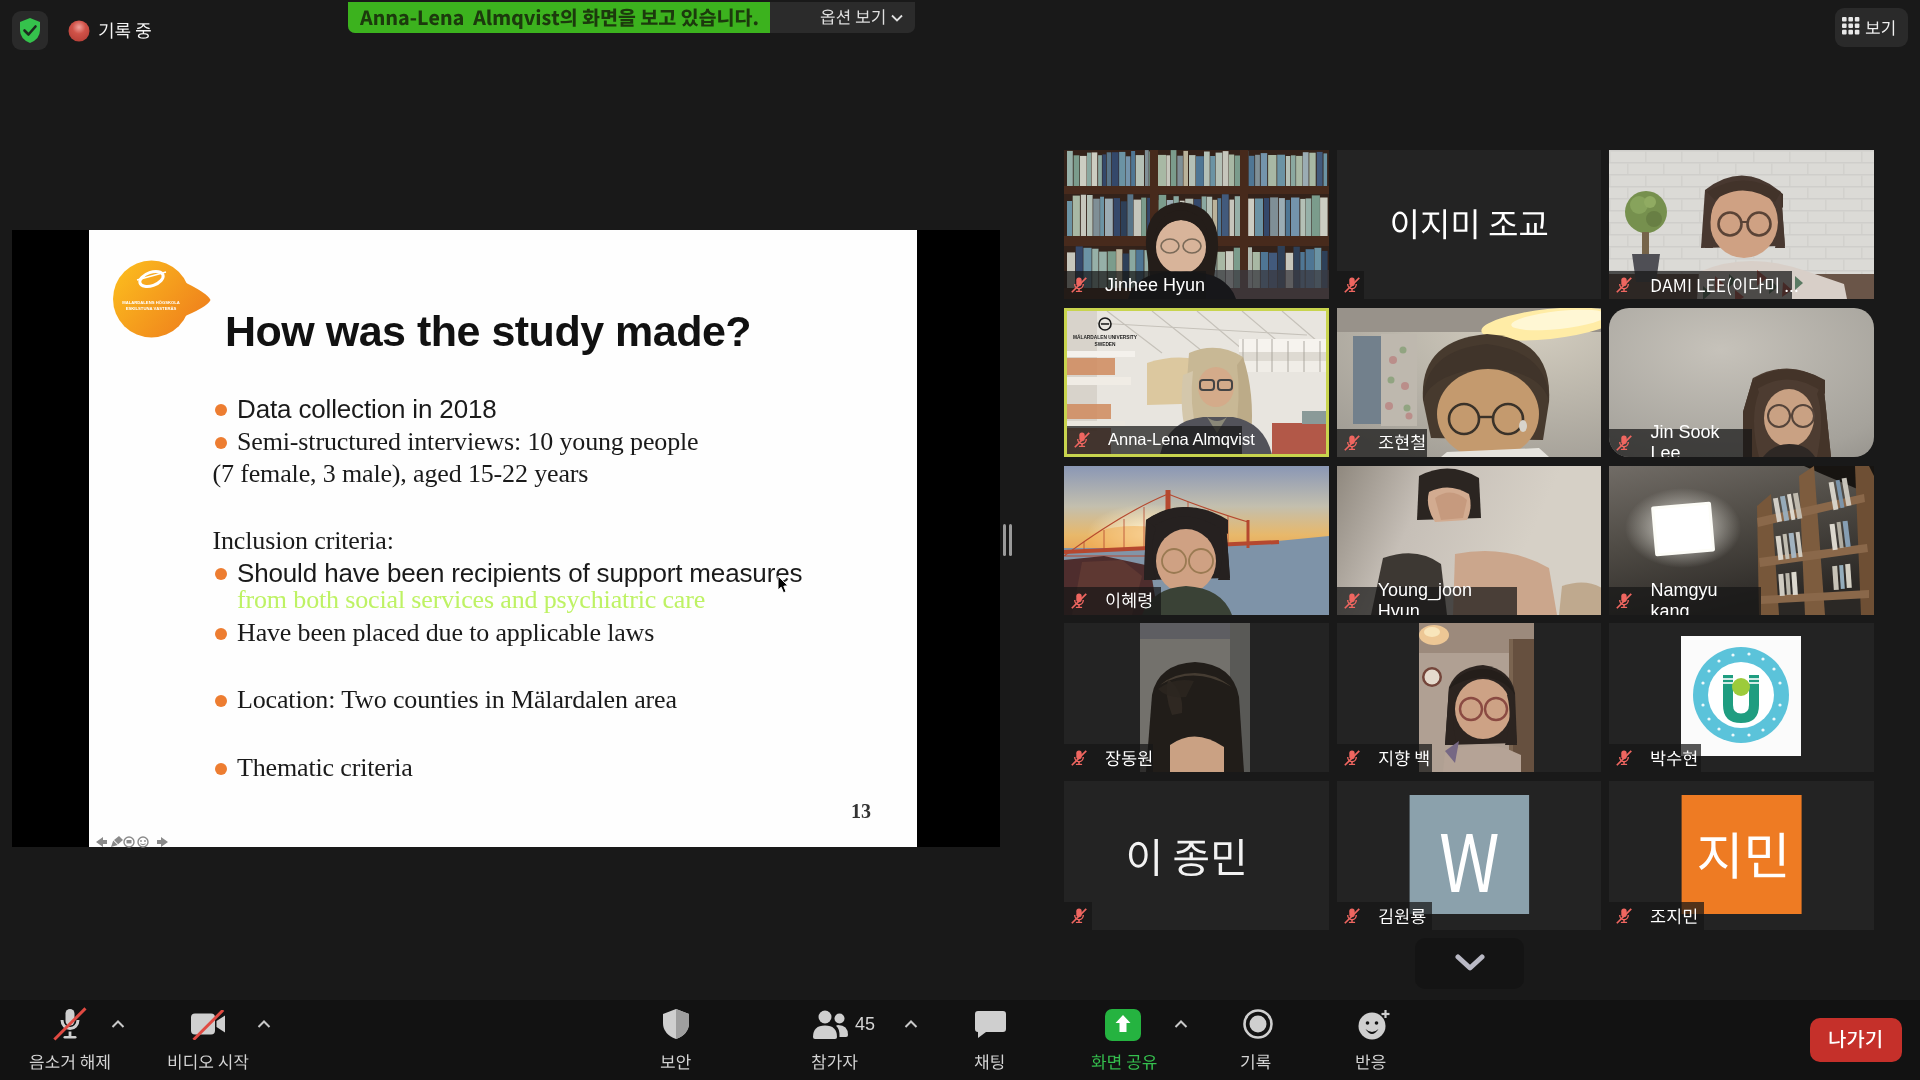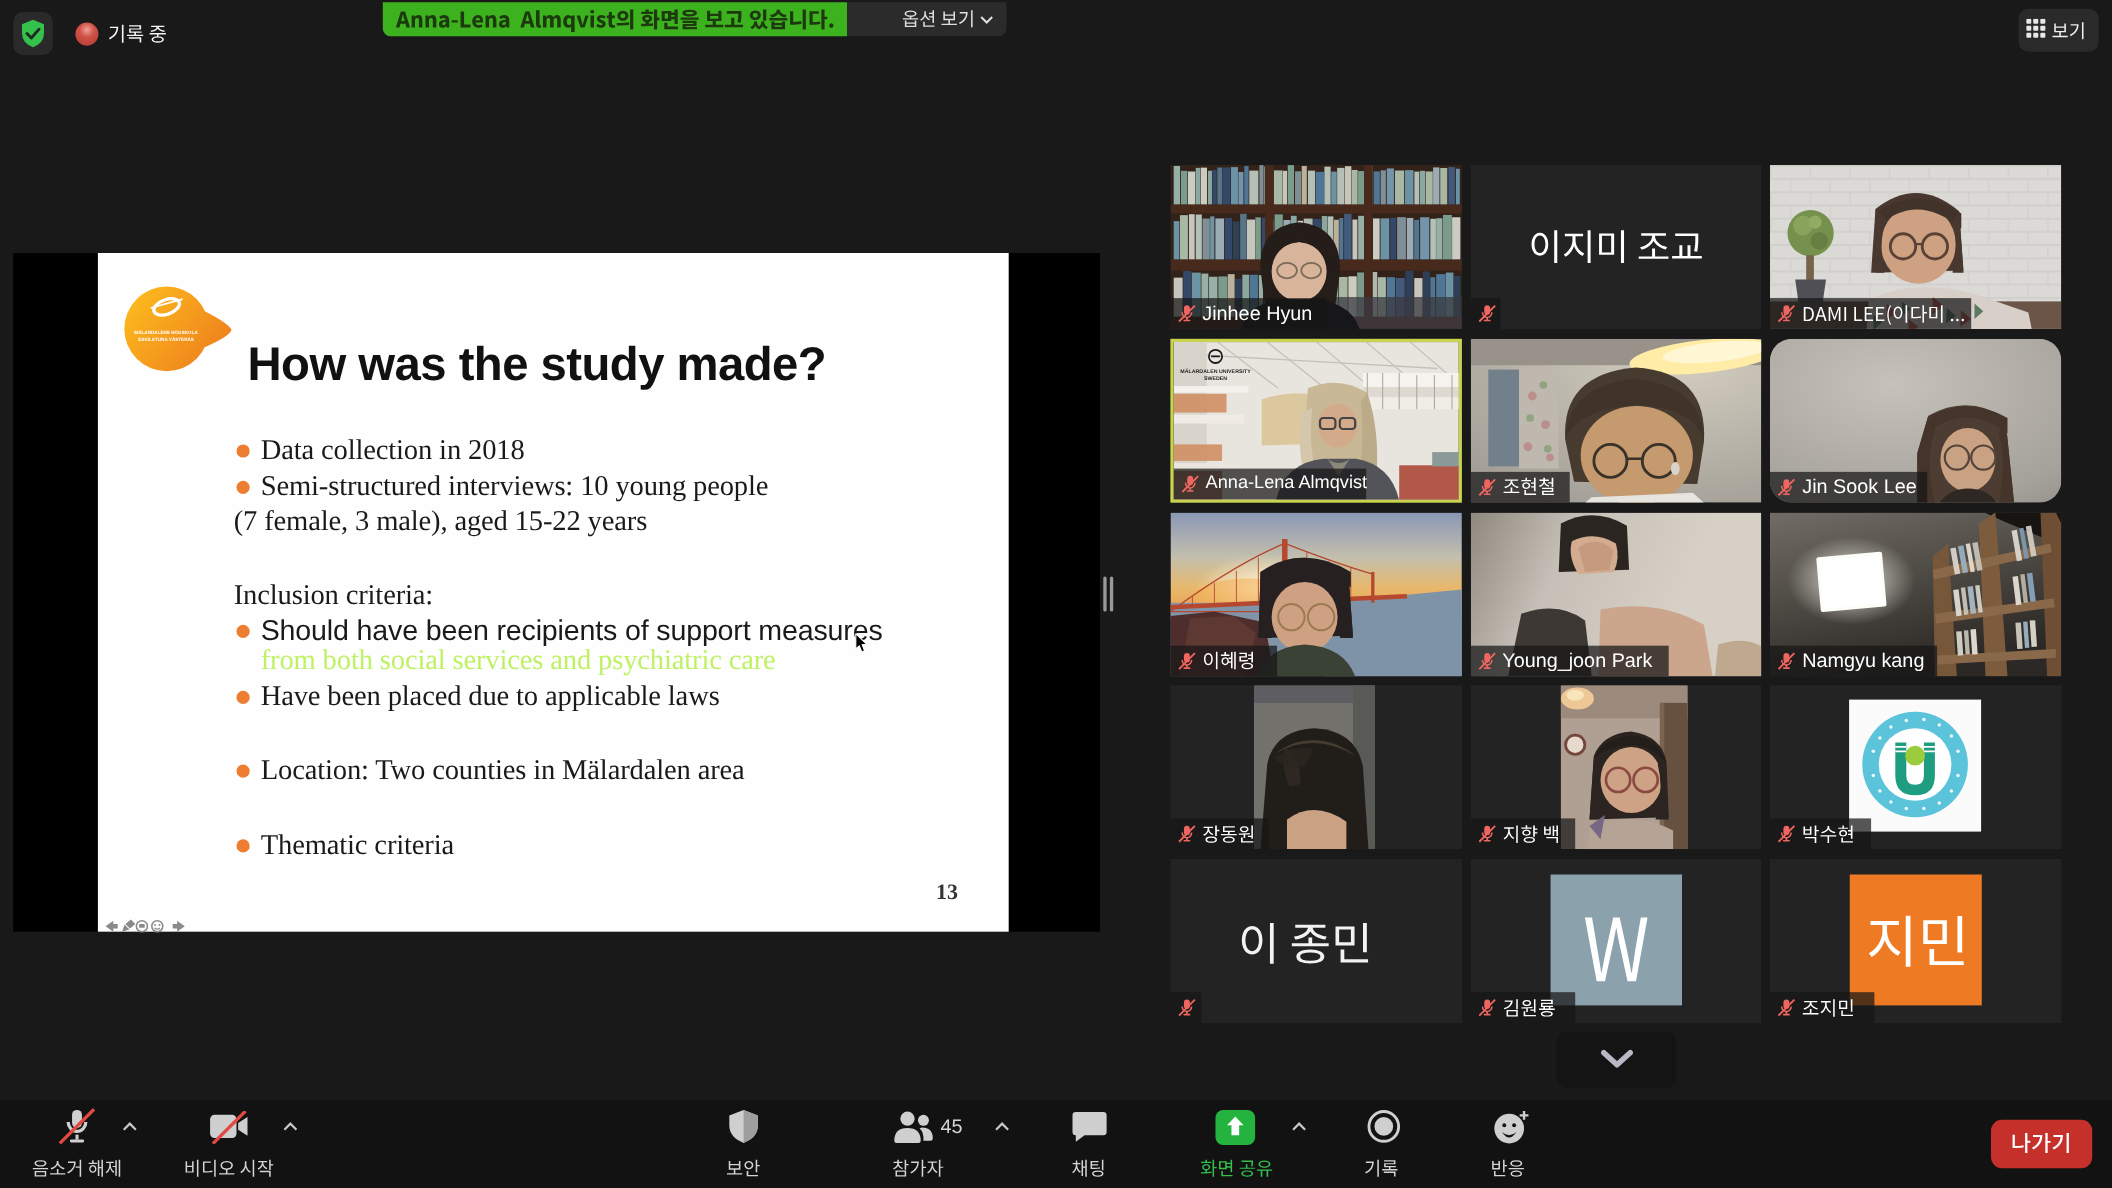--- a/index.html
+++ b/index.html
@@ -1,19 +1,19 @@
 <!DOCTYPE html>
 <html><head><meta charset="utf-8"><style>
 *{margin:0;padding:0;box-sizing:border-box}
 html,body{width:1920px;height:1080px;background:#191919;overflow:hidden}
 body{font-family:"Liberation Sans",sans-serif;position:relative}
 .abs{position:absolute}
 .tile{position:absolute;background:#232323;overflow:hidden}
 .tile svg.bg{position:absolute;left:0;top:0}
-.nl{position:absolute;left:0;bottom:0;background:rgba(22,22,22,.72);display:flex;align-items:center;padding-left:7px;gap:6px;color:#fff;font-size:18px}
+.nl{position:absolute;left:0;bottom:0;background:rgba(22,22,22,.72);display:flex;align-items:center;padding-left:7px;gap:18px;color:#fff;font-size:18px}
 </style></head><body>
 <div class="abs" style="left:12px;top:230px;width:988px;height:617px;background:#000"></div>
 <div class="abs" style="left:89px;top:230px;width:828px;height:617px;background:#fefefe"></div>
 <svg class="abs" style="left:108px;top:253px" width="110" height="95">
 <defs>
       <linearGradient id="lg" gradientUnits="userSpaceOnUse" x1="8" y1="10" x2="95" y2="82">
 <stop offset="0" stop-color="#fcbe1e"></stop>
         <stop offset="1" stop-color="#ee7b1c"></stop>
       </linearGradient>
     </defs>
@@ -26,21 +26,21 @@
 <text x="43" y="51" font-size="4.2" font-weight="bold" fill="#fff" text-anchor="middle" font-family="Liberation Sans">MÄLARDALENS HÖGSKOLA</text>
 <text x="43" y="57" font-size="4.2" font-weight="bold" fill="#fff" text-anchor="middle" font-family="Liberation Sans">ESKILSTUNA VÄSTERÅS</text>
 </svg>
 <div class="abs" style="left:225px;top:307px;font-size:43px;line-height:1.16;font-weight:bold;color:#111;letter-spacing:-.5px;white-space:nowrap">How was the study made?</div>
 <div class="abs" style="left:215px;top:403.6px;width:12px;height:12px;border-radius:50%;background:#ed7d31"></div>
 <div class="abs" style="left:215px;top:437.0px;width:12px;height:12px;border-radius:50%;background:#ed7d31"></div>
 <div class="abs" style="left:215px;top:568.0px;width:12px;height:12px;border-radius:50%;background:#ed7d31"></div>
 <div class="abs" style="left:215px;top:628.4px;width:12px;height:12px;border-radius:50%;background:#ed7d31"></div>
 <div class="abs" style="left:215px;top:695.4px;width:12px;height:12px;border-radius:50%;background:#ed7d31"></div>
 <div class="abs" style="left:215px;top:762.5px;width:12px;height:12px;border-radius:50%;background:#ed7d31"></div>
-<div class="abs" style="font-family:Liberation Serif, serif;font-size:26px;line-height:1;letter-spacing:-0.15px;color:#1a1a1a;white-space:nowrap;left:237px;top:395.6px;">Data collection in 2018</div>
+<div class="abs" style="font-family:Liberation Sans, sans-serif;font-size:26px;line-height:1;letter-spacing:-0.15px;color:#1a1a1a;white-space:nowrap;left:237px;top:395.6px;">Data collection in 2018</div>
 <div class="abs" style="font-family:'Liberation Serif',serif;font-size:26px;line-height:1;letter-spacing:-0.15px;color:#1a1a1a;white-space:nowrap;left:237px;top:429.0px;">Semi-structured interviews: 10 young people</div>
 <div class="abs" style="font-family:'Liberation Serif',serif;font-size:26px;line-height:1;letter-spacing:-0.15px;color:#1a1a1a;white-space:nowrap;left:212.5px;top:460.6px;">(7 female, 3 male), aged 15-22 years</div>
 <div class="abs" style="font-family:'Liberation Serif',serif;font-size:26px;line-height:1;letter-spacing:-0.15px;color:#1a1a1a;white-space:nowrap;left:212.5px;top:527.6px;">Inclusion criteria:</div>
 <div class="abs" style="font-family:Liberation Sans, sans-serif;font-size:26px;line-height:1;letter-spacing:-0.15px;color:#1a1a1a;white-space:nowrap;left:237px;top:560.0px;">Should have been recipients of support measures</div>
 <div class="abs" style="font-family:'Liberation Serif',serif;font-size:26px;line-height:1;letter-spacing:-0.15px;color:#bef264;white-space:nowrap;left:237px;top:587.0px;">from both social services and psychiatric care</div>
 <div class="abs" style="font-family:'Liberation Serif',serif;font-size:26px;line-height:1;letter-spacing:-0.15px;color:#1a1a1a;white-space:nowrap;left:237px;top:620.4px;">Have been placed due to applicable laws</div>
 <div class="abs" style="font-family:'Liberation Serif',serif;font-size:26px;line-height:1;letter-spacing:-0.15px;color:#1a1a1a;white-space:nowrap;left:237px;top:687.4px;text-align:center;">Location: Two counties in Mälardalen area</div>
 <div class="abs" style="font-family:'Liberation Serif',serif;font-size:26px;line-height:1;letter-spacing:-0.15px;color:#1a1a1a;white-space:nowrap;left:237px;top:754.5px;">Thematic criteria</div>
 <div class="abs" style="font-family:'Liberation Serif';font-size:20px;font-weight:bold;color:#333;left:851px;top:800px">13</div>
 <svg class="abs" style="left:95px;top:835px" width="80" height="14" viewBox="0 0 80 14" fill="#8a8a8a">
@@ -520,21 +520,21 @@
     <div class="nl" style="width:180px;height:28px">
       <svg width="16" height="16" viewBox="0 0 16 16" style="flex:0 0 auto;overflow:visible">
         <g fill="#ef6660">
           <rect x="5.3" y="0.6" width="5.4" height="8.6" rx="2.7"></rect>
           <path d="M3 6.9 h1.4 a3.6 4 0 0 0 7.2 0 h1.4 a5 5.3 0 0 1 -10 0z"></path>
           <rect x="7.2" y="11.6" width="1.6" height="2.3"></rect>
           <rect x="4.8" y="13.7" width="6.4" height="1.4" rx=".7"></rect>
           <rect x="7.2" y="-2.2" width="1.7" height="20.4" transform="rotate(45 8 8)"></rect>
         </g>
       </svg>
-      <span>Young_joon Park</span>
+      <span>Young_joon Hyun</span>
     </div>
   </div>
 <div class="tile" style="left:1609.4px;top:465.5px;width:264.6px;height:149.0px;">
     <svg class="bg" width="265" height="149" viewBox="0 0 265 149">
 <defs>
         <linearGradient id="ng" x1="0" y1="0" x2="0.4" y2="1">
           <stop offset="0" stop-color="#716c66"></stop>
           <stop offset="0.5" stop-color="#4e4a44"></stop>
           <stop offset="1" stop-color="#2b2825"></stop>
         </linearGradient>

